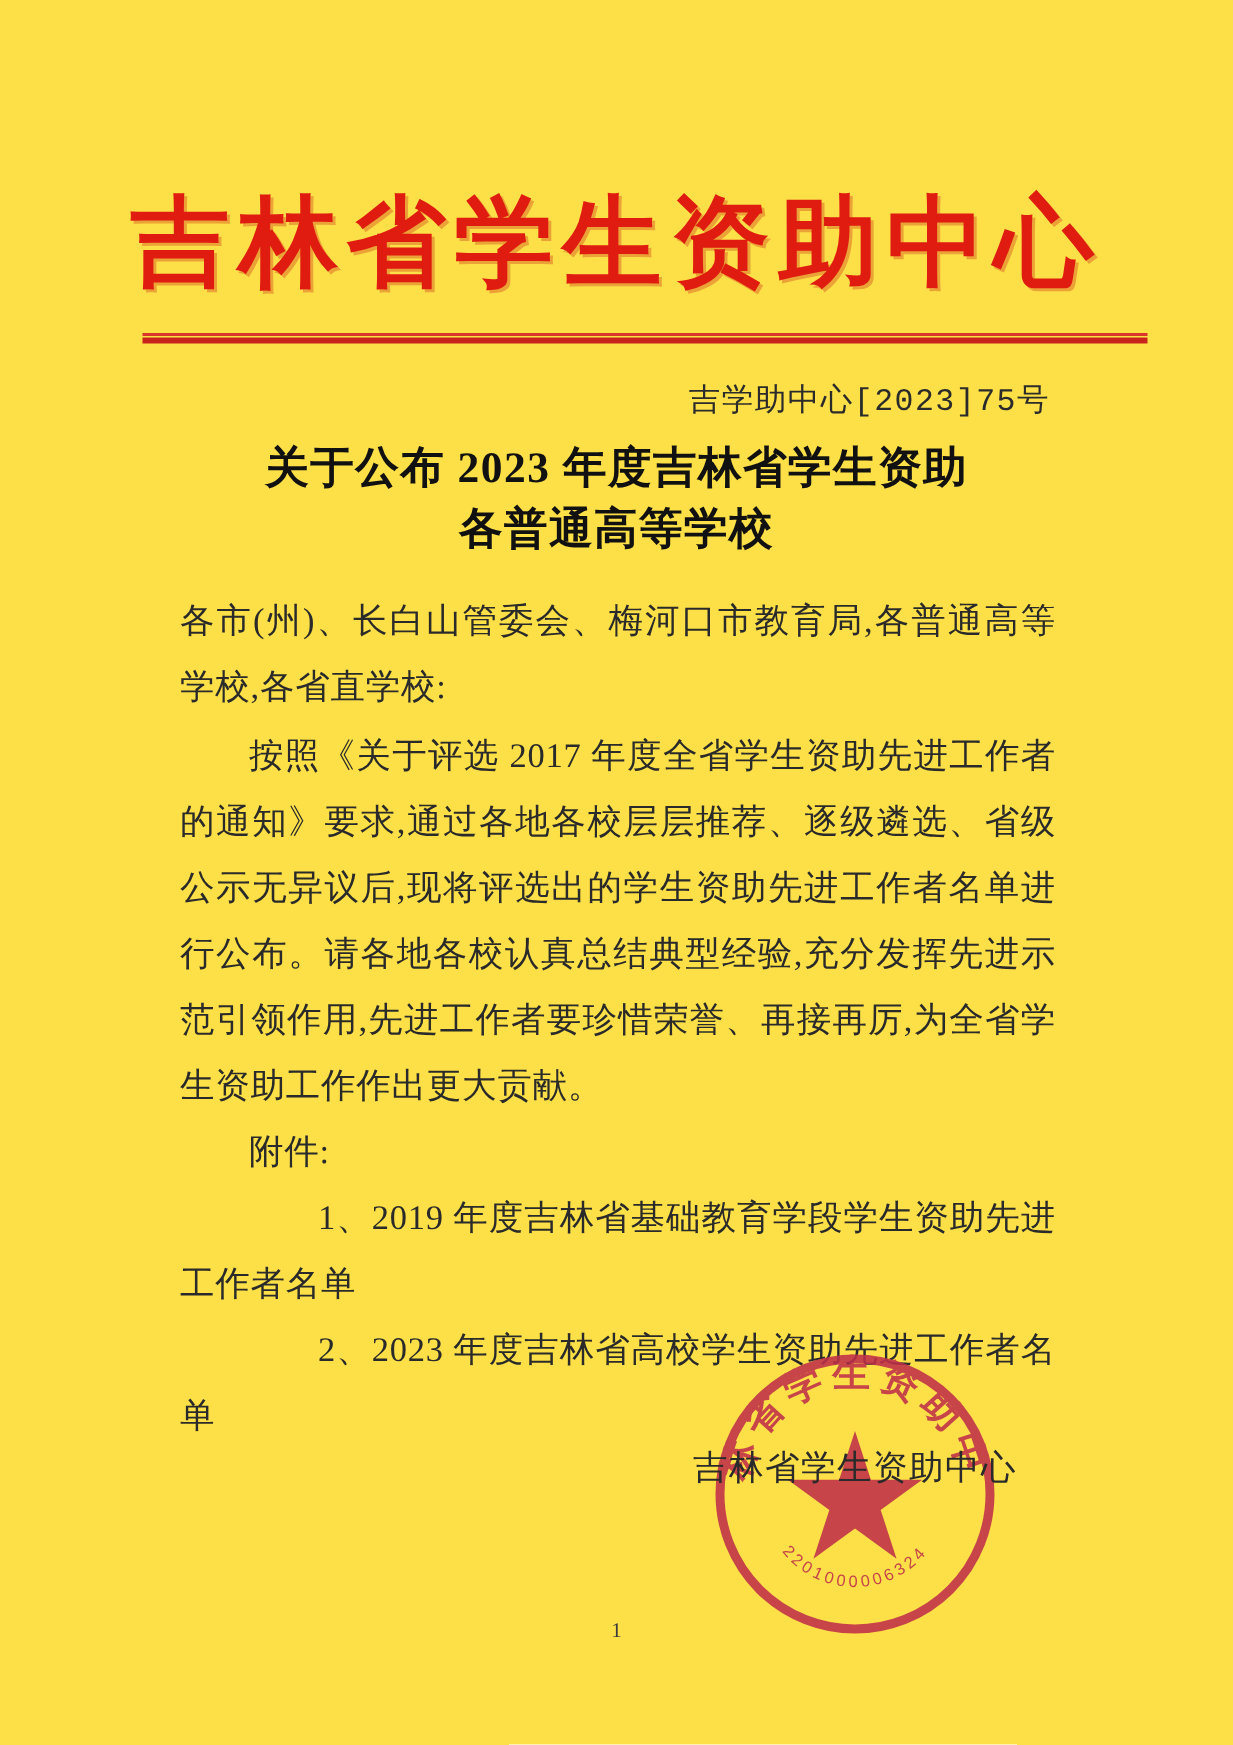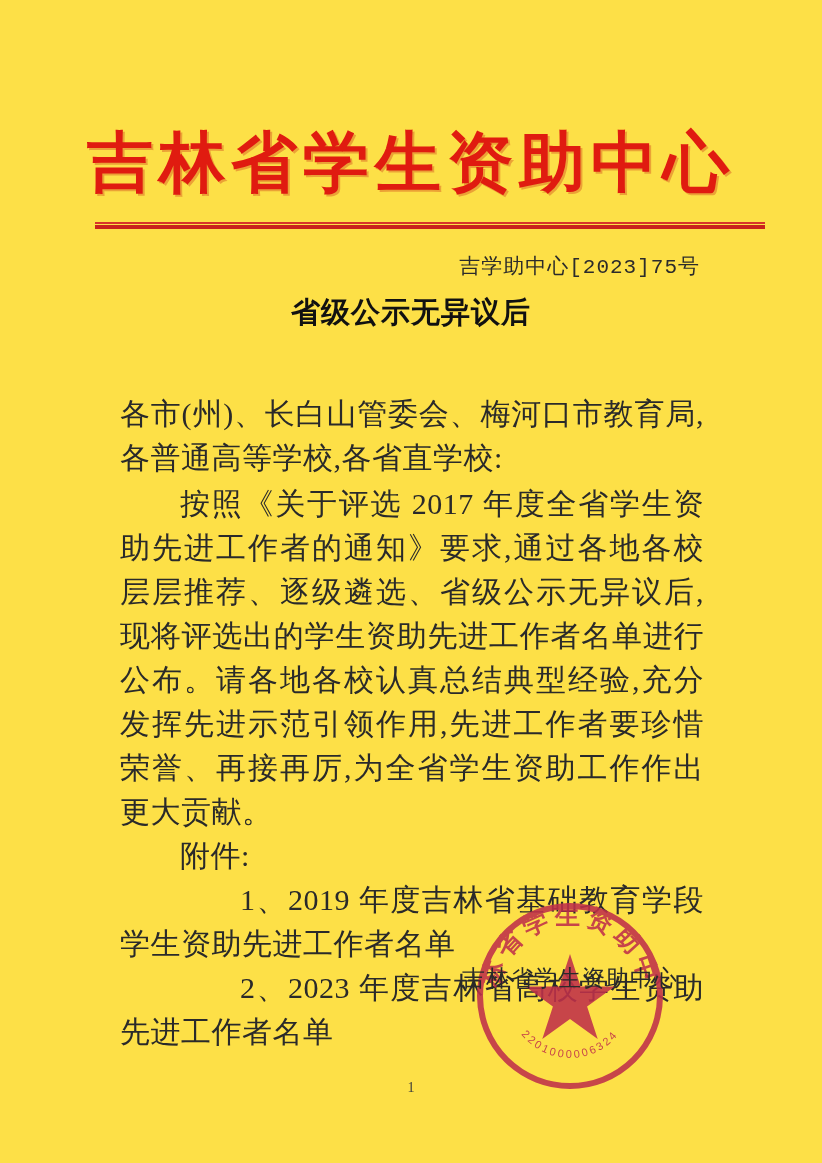--- a/index.html
+++ b/index.html
@@ -86,21 +86,21 @@
   }
   .doc-title .tline { display: block; }
 
   
   .body-block {
     position: absolute;
     left: 120px;
     top: 392px;
     width: 584px;
     font-family: "Liberation Serif", "DejaVu Serif", serif;
-    font-size: 30px;
+    font-size: 23px;
     line-height: 44px;
     color: #2a2a2a;
     letter-spacing: 0.5px;
     text-align: justify;
   }
 
   .salutation {
     margin: 0 0 2px 0;
   }
 
@@ -169,21 +169,22 @@
   </div>
 
   <div class="masthead-rule">
     <div class="rule-thin"></div>
     <div class="rule-thick"></div>
   </div>
 
   <div class="doc-number">吉学助中心[2023]75号</div>
 
   <div class="doc-title">
-    <span class="tline">省级公示无异议后</span>
+    <span class="tline">关于公布 2023 年度吉林省学生资助</span>
+    <span class="tline">各普通高等学校</span>
   </div>
 
   <div class="body-block">
     <p class="salutation">各市(州)、长白山管委会、梅河口市教育局,各普通高等学校,各省直学校:</p>
 
     <p class="para">按照《关于评选 2017 年度全省学生资助先进工作者的通知》要求,通过各地各校层层推荐、逐级遴选、省级公示无异议后,现将评选出的学生资助先进工作者名单进行公布。请各地各校认真总结典型经验,充分发挥先进示范引领作用,先进工作者要珍惜荣誉、再接再厉,为全省学生资助工作作出更大贡献。</p>
 
     <p class="attach-label">附件:</p>
 
     <p class="attach-item">1、2019 年度吉林省基础教育学段学生资助先进工作者名单</p>

